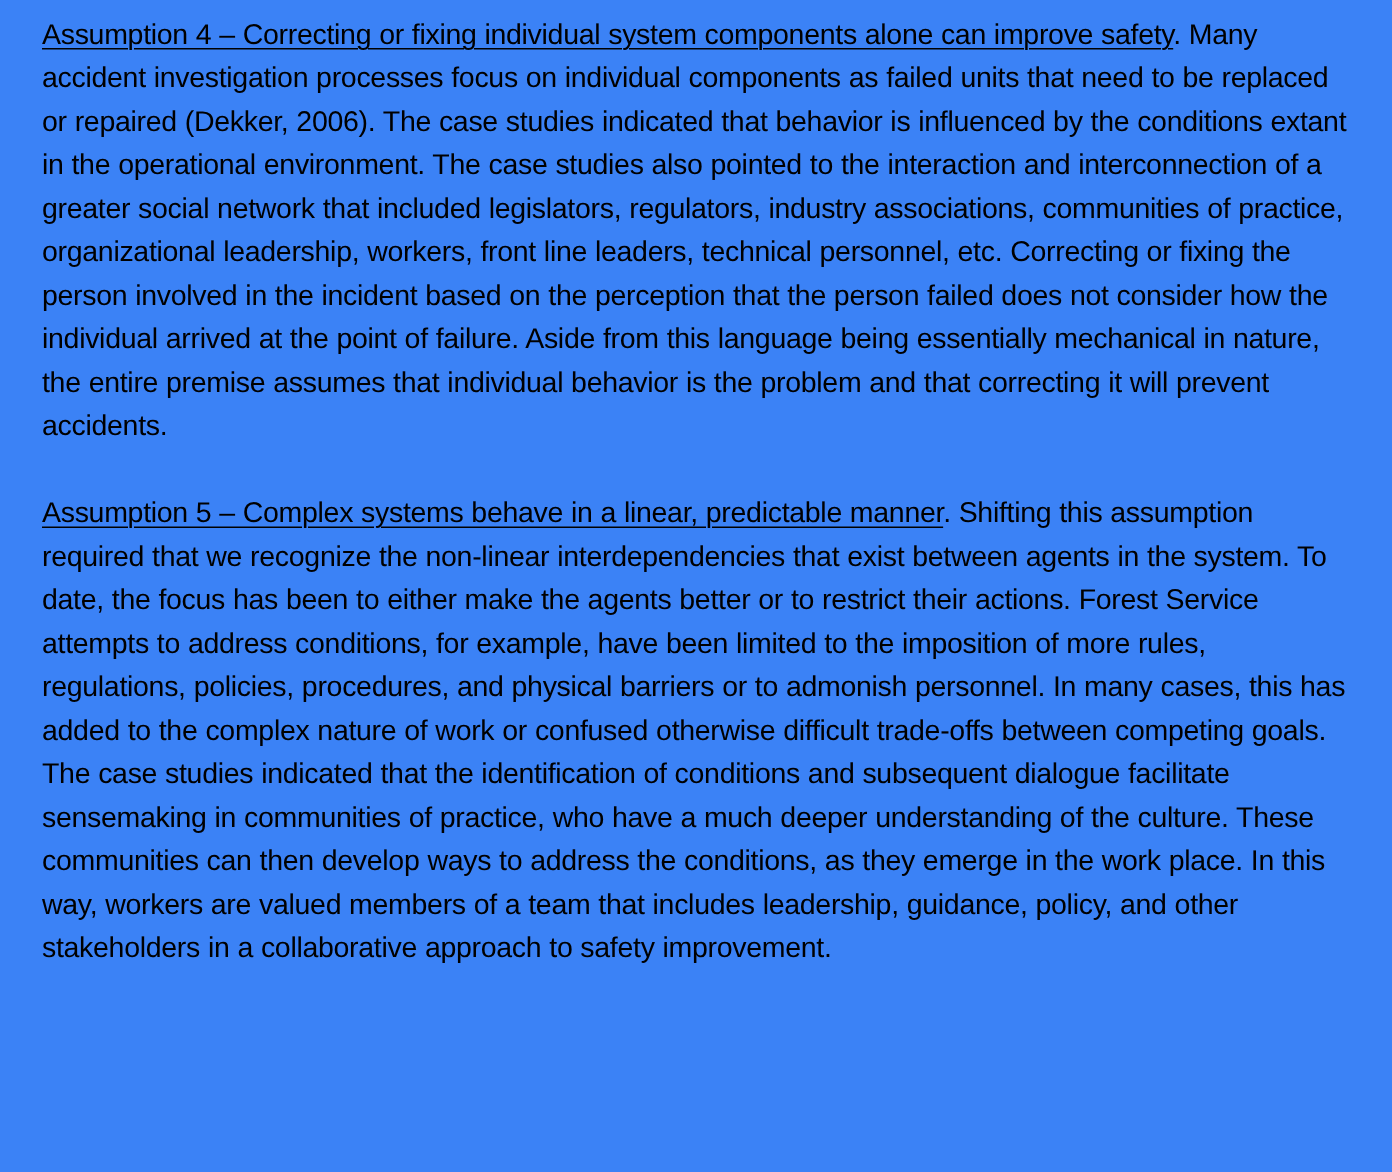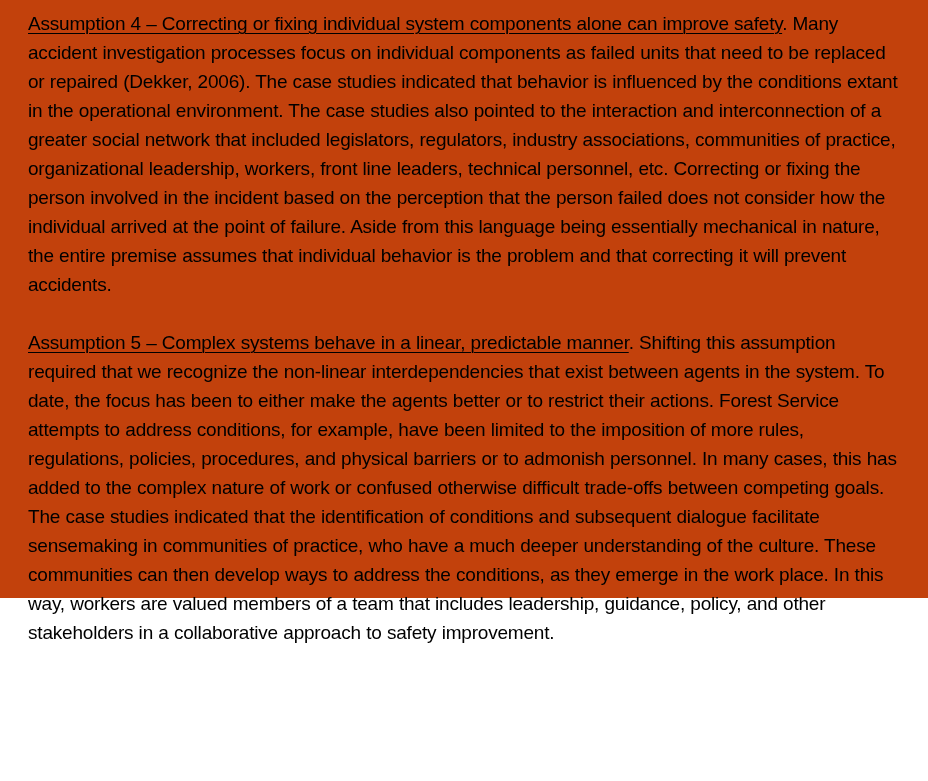--- a/index.html
+++ b/index.html
@@ -8,23 +8,23 @@
     background: #ffffff;
   }
   body {
     width: 928px;
     height: 781px;
     overflow: hidden;
   }
   .page {
     box-sizing: border-box;
     width: 928px;
-    height: 598px;
+    height: 781px;
     padding: 9px 24px 0 28px;
-    background: #c2410c;
+    background: #3b82f6;
     font-family: "Liberation Sans", sans-serif;
     font-size: 19px;
     line-height: 29px;
     letter-spacing: -0.2px;
     color: #000000;
   }
   .para {
     margin: 0;
     width: 876px;
     text-align: left;

